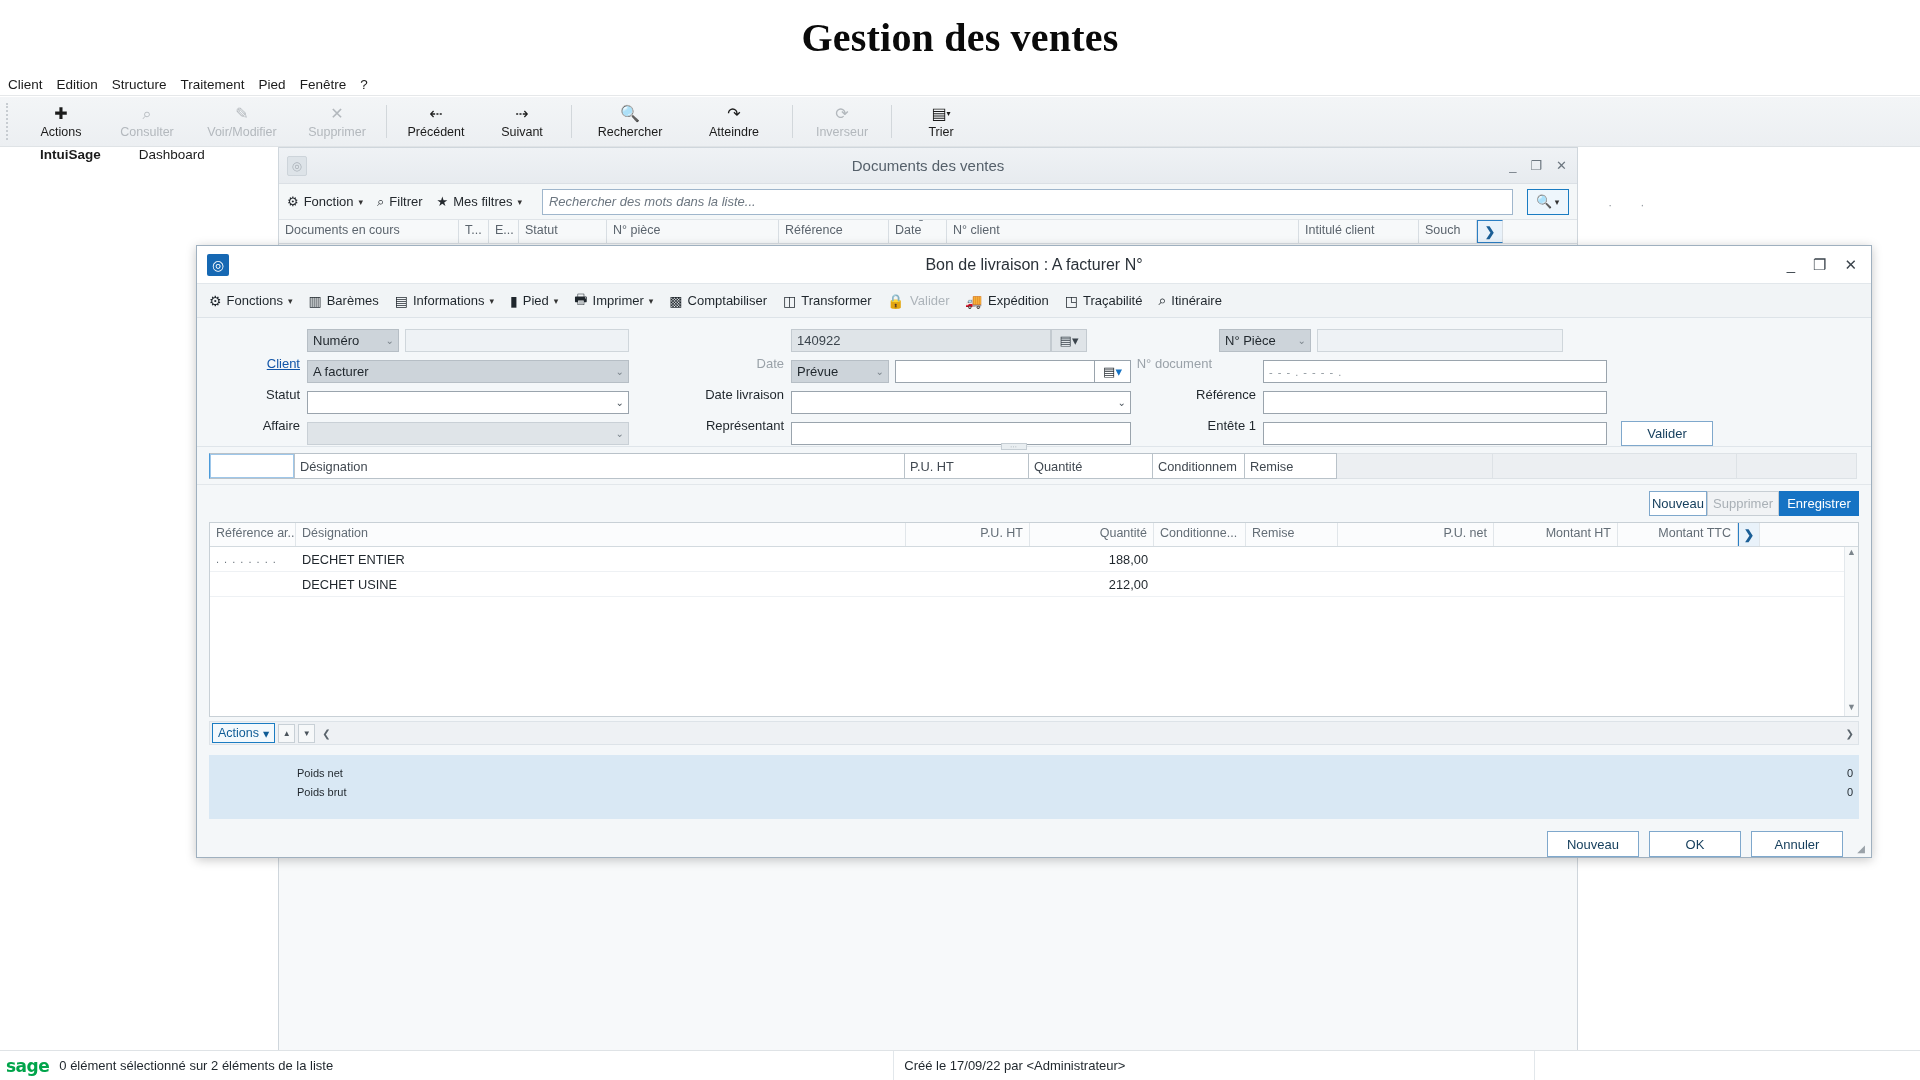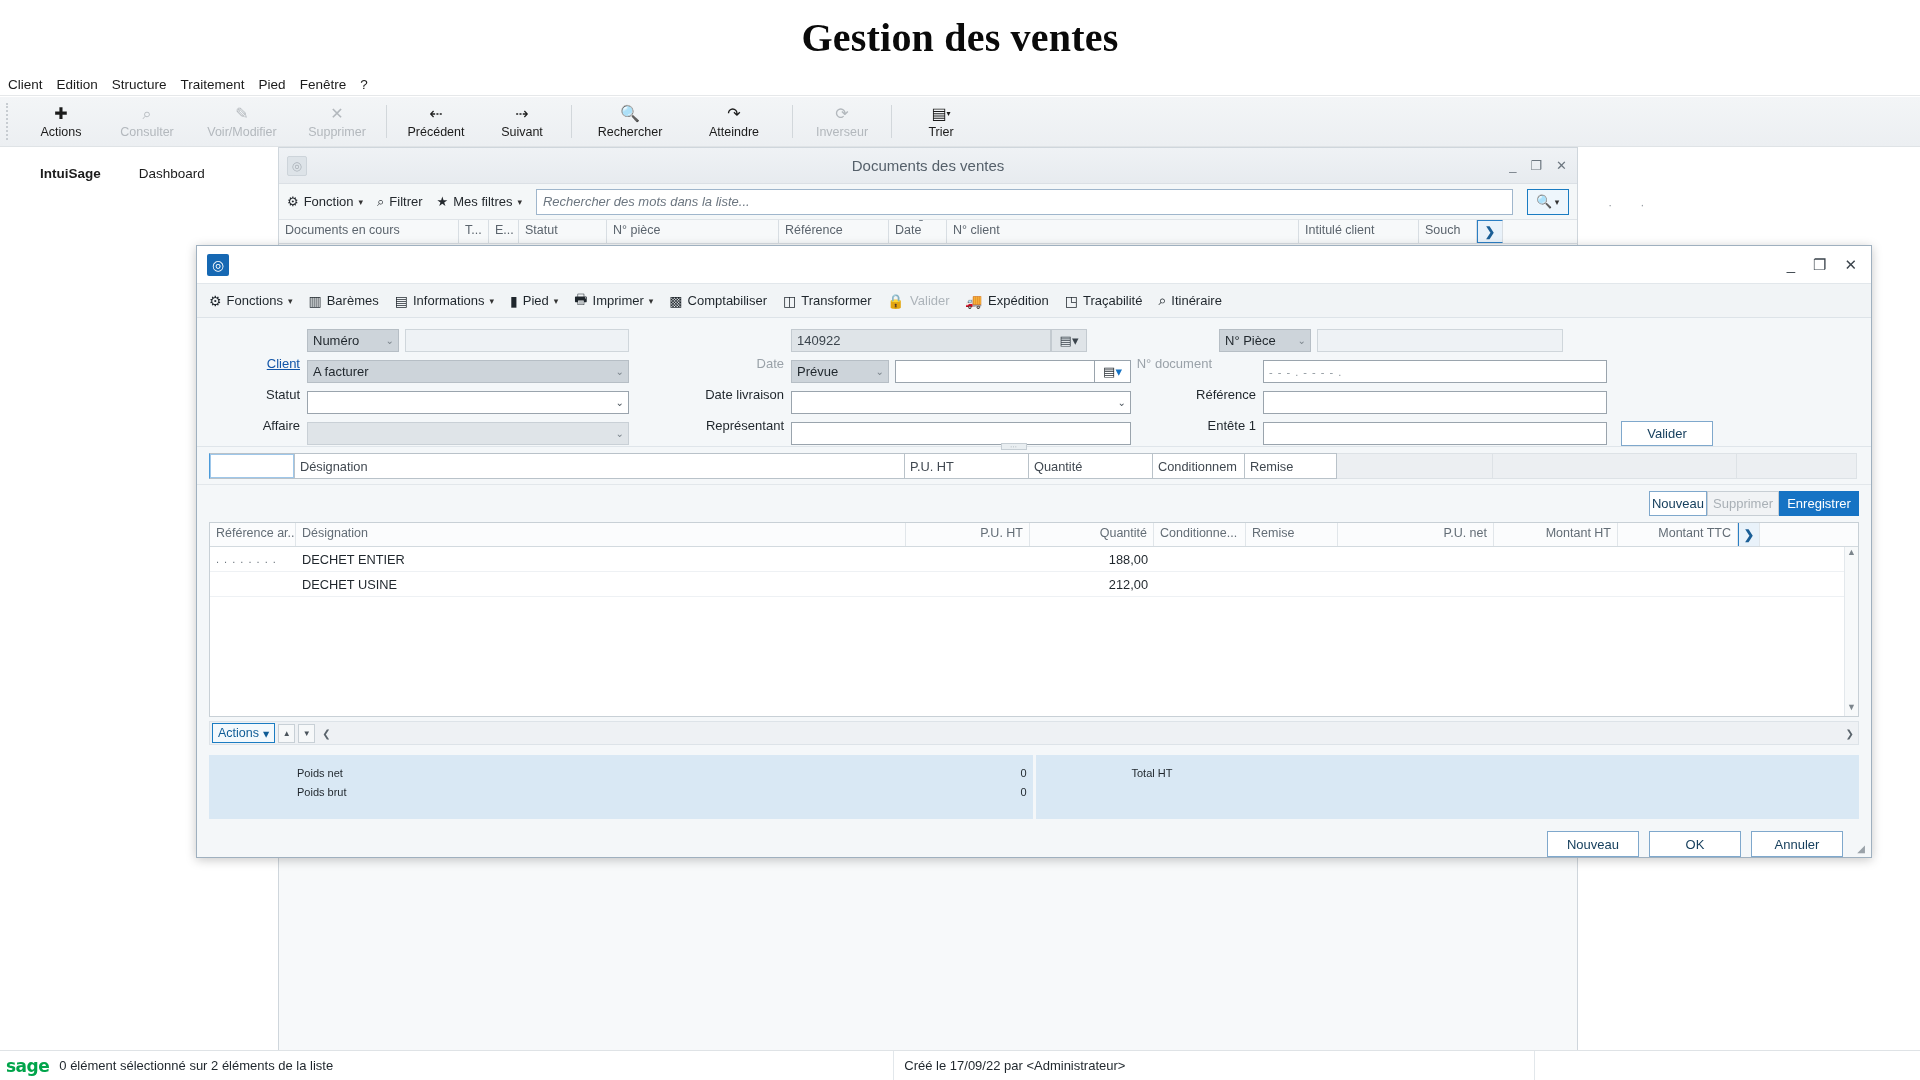--- a/index.html
+++ b/index.html
@@ -49,21 +49,21 @@
   .tb-item.wide { width: 104px; }
   .tb-item.disabled { color: #b3b8bd; }
   .tb-ico { font-size: 16px; line-height: 16px; height: 18px; display:flex; align-items:center;}
   .tb-sep { width: 1px; background: #d2d7db; margin: 8px 6px; }
 
   
   .leftnav {
     position: absolute; top: 147px; left: 0; width: 278px; height: 920px;
     background: #ffffff;
   }
-  .navtabs { display: flex; align-items: center; height: 52px; padding-left: 40px; gap: 38px; }
+  .navtabs { display: flex; height: 52px; padding-left: 40px; gap: 38px; }
   .navtab { font-size: 13.5px; color: #1b1b1b; cursor: pointer; }
   .navtab.active { font-weight: 700; }
 
   
   .desktop {
     position: absolute; top: 147px; left: 0; width: 1920px; height: 920px;
     background: #eef1f4;
   }
   .desktop-white-left { position:absolute; top:0; left:0; width: 278px; height: 920px; background:#fff;}
   .desktop-white-right { position:absolute; top:0; left:1576px; width: 344px; height: 920px; background:#fff;}
@@ -91,21 +91,21 @@
   .bgwin-ctrls { position:absolute; right: 10px; display:flex; gap: 14px; color:#6b757e; font-size: 13px; }
 
   .bgwin-toolrow {
     height: 36px; display:flex; align-items:center; gap: 14px;
     padding: 0 8px; border-bottom:1px solid #dfe4e8; background:#f4f7f8;
   }
   .bgtool { display:flex;align-items:center;gap:5px;font-size:13px;color:#24292e;cursor:pointer;}
   .bg-search {
     flex: 1; height: 26px; background:#fff; border:1px solid #9fb6cc;
     display:flex; align-items:center; padding: 0 6px;
-    font-style: italic; color: #6c7680; font-size: 13px; 
+    font-style: italic; color: #6c7680; font-size: 13px; margin-left: 6px;
   }
   .bg-searchbtn {
     width: 42px; height: 26px; border:1px solid #1a7cc2; background:#eef6fc;
     display:flex;align-items:center;justify-content:center;gap:2px;
     color:#0a5b96; font-size: 13px; cursor:pointer;
   }
   .bg-colhead {
     display:flex; height: 24px; align-items:stretch; font-size: 12.5px; color:#5b646d;
     background: #f7f9fa; border-bottom: 1px solid #d8dee3;
   }
@@ -369,20 +369,21 @@
       <div style="width:120px">Intitulé client</div>
       <div style="width:58px">Souch</div>
       <div class="bg-next" style="padding:0">❯</div>
     </div>
   </div>
 
   <div class="dlg">
 
     <div class="dlg-title">
       <div class="dlg-logo">◎</div>
+      <div class="dlg-caption">Bon de livraison : A facturer N°</div>
       <div class="dlg-ctrls">
         <span>_</span>
         <span>❐</span>
         <span>✕</span>
       </div>
     </div>
 
     <div class="dlg-toolbar">
       <div class="dtool">
         <span class="gl">⚙</span>
@@ -601,26 +602,20 @@
       <div class="tbox">
         <div class="tline">
           <div class="tlabel">Poids net</div>
           <div class="tval">0</div>
         </div>
         <div class="tline">
           <div class="tlabel">Poids brut</div>
           <div class="tval">0</div>
         </div>
       </div>
-      <div class="tbox">
-        <div class="tline">
-          <div class="tlabel" style="padding-left:96px">Total HT</div>
-          <div class="tval"></div>
-        </div>
-      </div>
     </div>
 
     <div class="dlg-foot">
       <div class="btn plain">Nouveau</div>
       <div class="btn plain">OK</div>
       <div class="btn plain">Annuler</div>
       <div class="resizer">◢</div>
     </div>
   </div>
 

